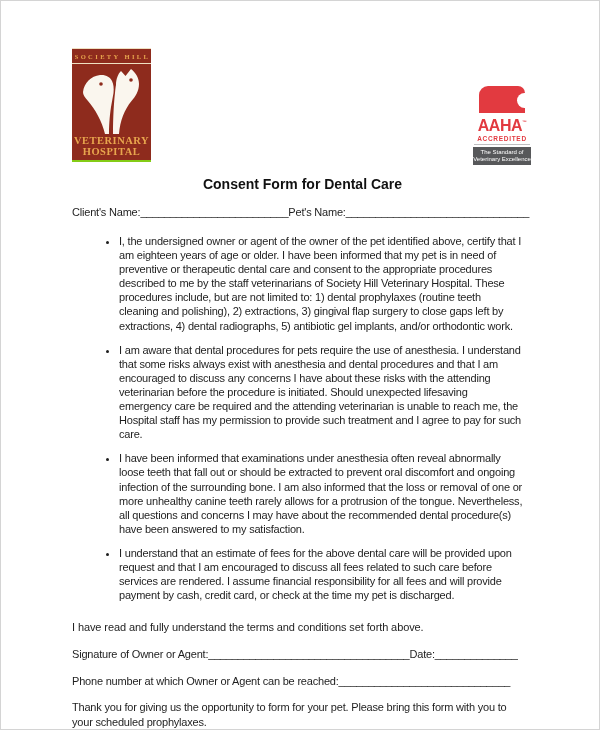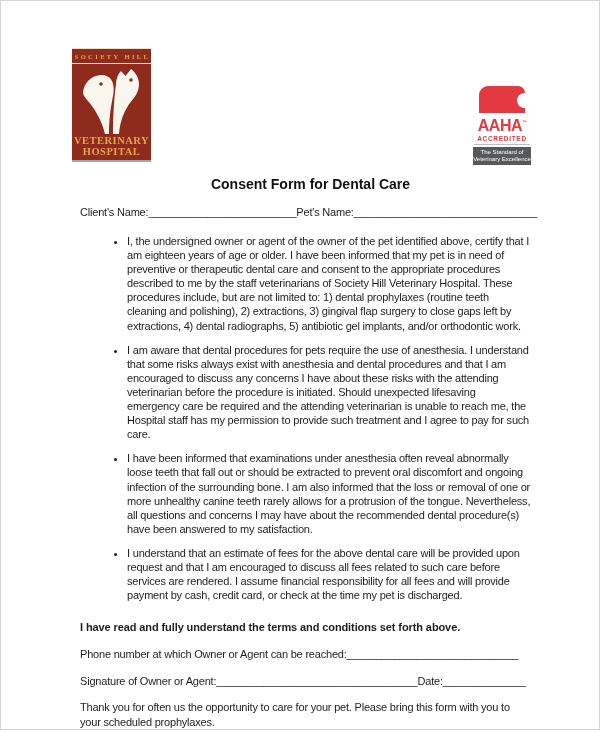--- a/index.html
+++ b/index.html
@@ -16,21 +16,21 @@
   }
 
   
   .shvh {
     position: absolute;
     left: 71px;
     top: 47px;
     width: 79px;
     background: #8e2b1d;
     padding-bottom: 3px;
-    border-bottom: 2px solid #a3a3a3;
+    border-bottom: 2px solid #84cc16;
   }
   .shvh-band {
     color: #e8a64e;
     font-family: "Liberation Serif", serif;
     font-weight: bold;
     font-size: 6.5px;
     letter-spacing: 2.4px;
     text-align: center;
     white-space: nowrap;
     overflow: hidden;
@@ -103,21 +103,21 @@
     font-size: 6px;
     line-height: 7px;
     padding: 2px 0 2px 0;
     white-space: nowrap;
     overflow: hidden;
   }
 
   
   .content {
     position: absolute;
-    left: 79px;
+    left: 71px;
     top: 168px;
     width: 461px;
   }
   .title {
     font-size: 14px;
     font-weight: bold;
     text-align: center;
     margin: 7px 0 0 0;
     line-height: 16px;
     color: #111;
@@ -135,21 +135,21 @@
     padding: 0 0 0 16px;
     font-size: 11px;
     line-height: 14.1px;
     letter-spacing: -0.2px;
   }
   .terms-list li { margin: 10px; padding: 0; }
   .ack {
     margin-top: 18px;
     font-size: 11px;
     line-height: 14px;
-    font-weight: bold;
+    font-weight: normal;
     letter-spacing: -0.1px;
     white-space: nowrap;
     overflow: hidden;
   }
   .closing {
     margin-top: 12px;
     font-size: 11px;
     line-height: 14.3px;
     letter-spacing: -0.2px;
   }
@@ -195,26 +195,26 @@
     <ul class="terms-list">
       <li>I, the undersigned owner or agent of the owner of the pet identified above, certify that I am eighteen years of age or older. I have been informed that my pet is in need of preventive or therapeutic dental care and consent to the appropriate procedures described to me by the staff veterinarians of Society Hill Veterinary Hospital. These procedures include, but are not limited to: 1) dental prophylaxes (routine teeth cleaning and polishing), 2) extractions, 3) gingival flap surgery to close gaps left by extractions, 4) dental radiographs, 5) antibiotic gel implants, and/or orthodontic work.</li>
       <li>I am aware that dental procedures for pets require the use of anesthesia. I understand that some risks always exist with anesthesia and dental procedures and that I am encouraged to discuss any concerns I have about these risks with the attending veterinarian before the procedure is initiated. Should unexpected lifesaving emergency care be required and the attending veterinarian is unable to reach me, the Hospital staff has my permission to provide such treatment and I agree to pay for such care.</li>
       <li>I have been informed that examinations under anesthesia often reveal abnormally loose teeth that fall out or should be extracted to prevent oral discomfort and ongoing infection of the surrounding bone. I am also informed that the loss or removal of one or more unhealthy canine teeth rarely allows for a protrusion of the tongue. Nevertheless, all questions and concerns I may have about the recommended dental procedure(s) have been answered to my satisfaction.</li>
       <li>I understand that an estimate of fees for the above dental care will be provided upon request and that I am encouraged to discuss all fees related to such care before services are rendered. I assume financial responsibility for all fees and will provide payment by cash, credit card, or check at the time my pet is discharged.</li>
     </ul>
 
     <div class="ack">I have read and fully understand the terms and conditions set forth above.</div>
 
     <div class="field">
+      <span>Signature of Owner or Agent:</span><span>__________________________________</span><span>Date:</span><span>______________</span>
+    </div>
+
+    <div class="field">
       <span>Phone number at which Owner or Agent can be reached:</span><span>_____________________________</span>
     </div>
 
-    <div class="field">
-      <span>Signature of Owner or Agent:</span><span>__________________________________</span><span>Date:</span><span>______________</span>
-    </div>
-
     <div class="closing">
-      <div>Thank you for often us the opportunity to care for your pet. Please bring this form with you to</div>
+      <div>Thank you for giving us the opportunity to form for your pet. Please bring this form with you to</div>
       <div>your scheduled prophylaxes.</div>
     </div>
   </div>
 
 </div>
 
 </body></html>

